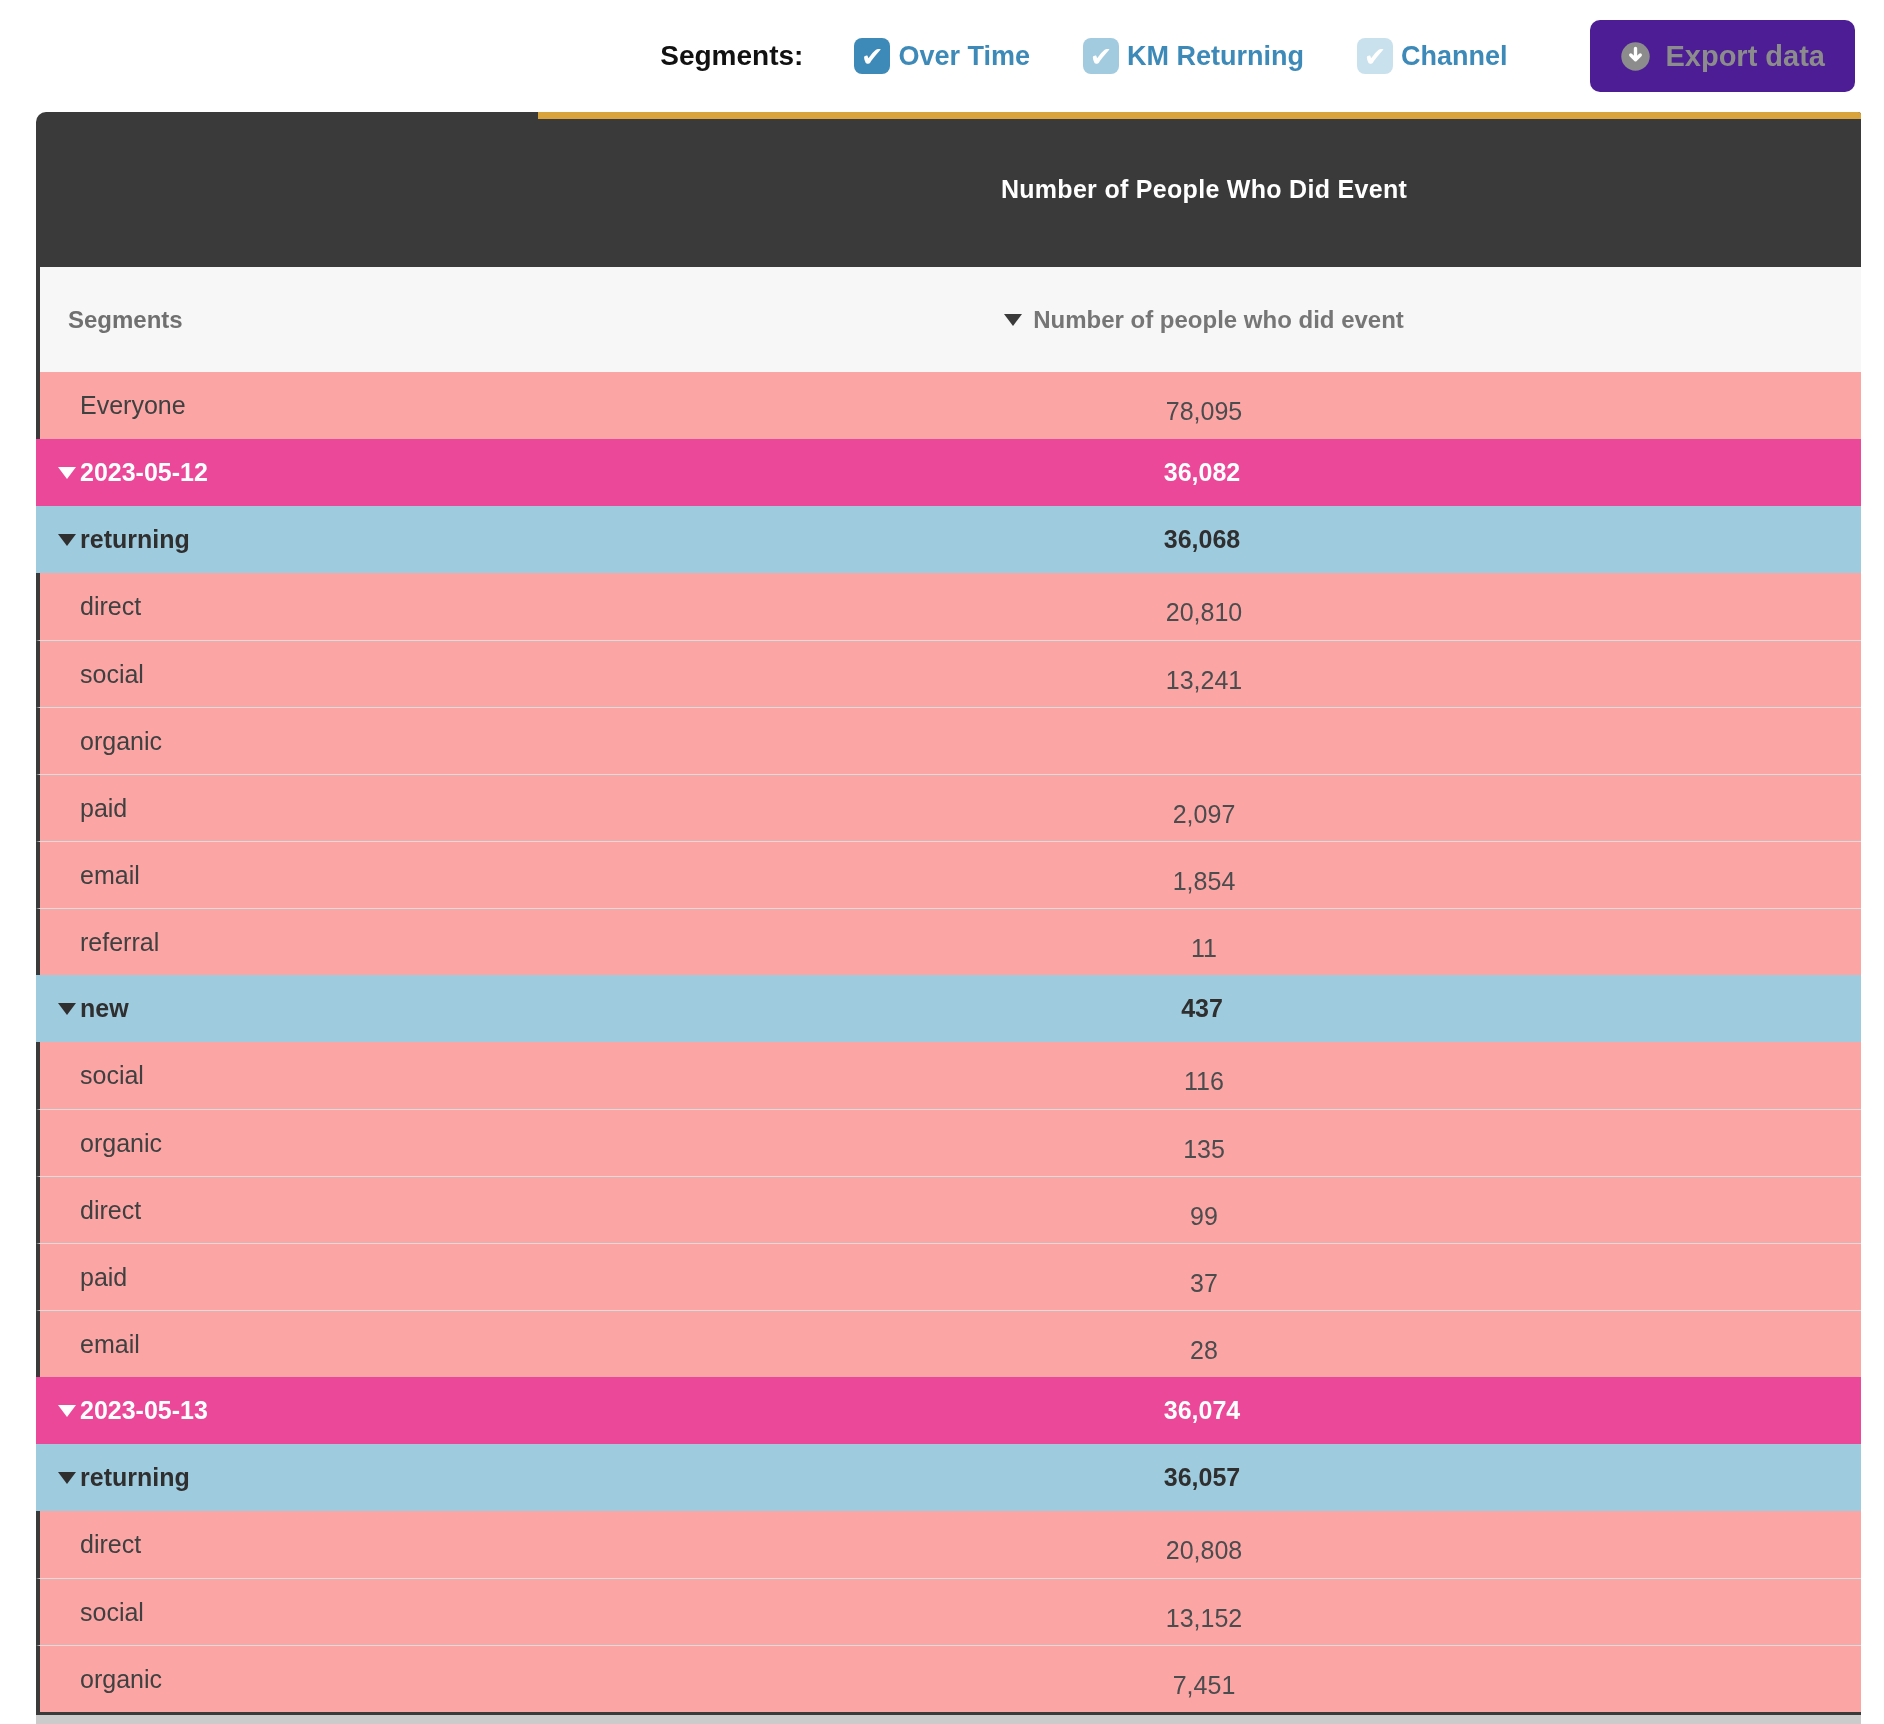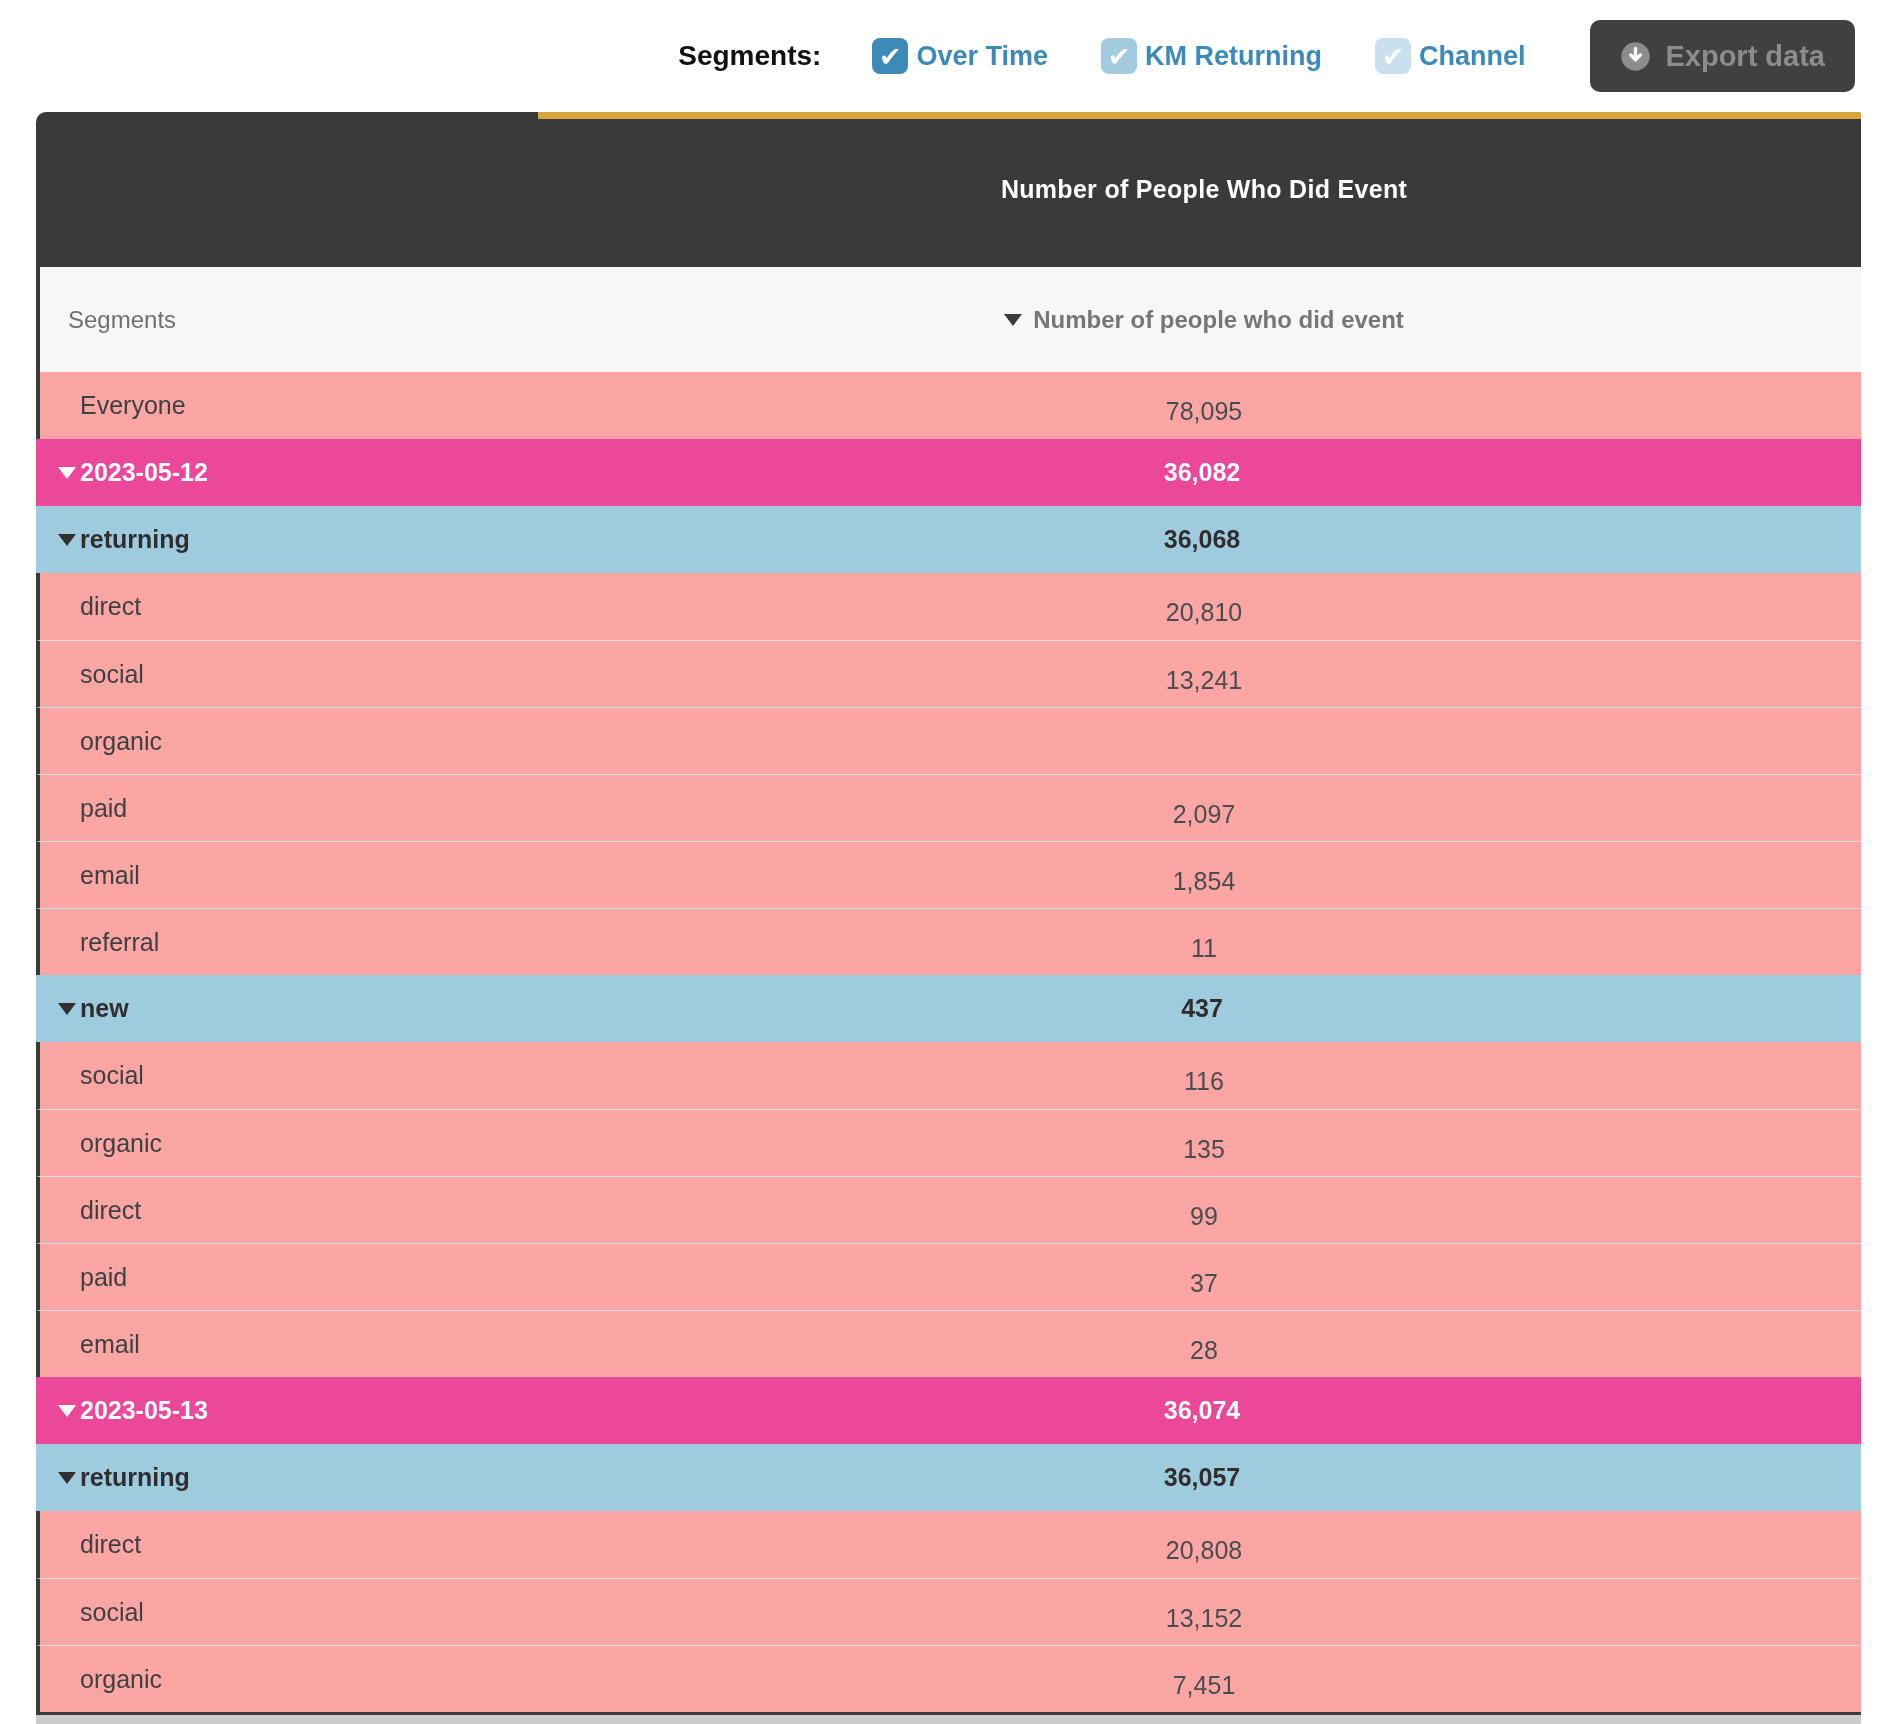--- a/index.html
+++ b/index.html
@@ -7,38 +7,38 @@
     font-family:"Liberation Sans","DejaVu Sans",sans-serif; }
   .toolbar { position:absolute; top:0; left:0; width:1884px; height:112px;
     display:flex; align-items:center; justify-content:flex-end; padding-right:29px;gap:27px; }
   .seg-label { font-size:28px; font-weight:bold; color:#111; margin-right:24px; }
   .cb-group { display:flex; align-items:center; margin-right:26px; cursor:pointer; }
   .cb-box { width:36px; height:36px; border-radius:8px; display:flex; align-items:center;
     justify-content:center; margin-right:8px; }
   .cb-check { color:#ffffff; font-size:27px; font-weight:bold; line-height:1;
     font-family:"DejaVu Sans",sans-serif; }
   .cb-text { font-size:27px; font-weight:bold; color:#3d8ab8; }
-  .export-btn { height:72px; background:#404040; border:none; border-radius:10px;
-    display:flex; align-items:center; padding:0 30px; margin-left:12px; cursor:pointer; }
+  .export-btn { height:72px; background:#4c1d95; border:none; border-radius:10px;
+    display:flex; align-items:center; padding:0 30px; margin-left:30px; cursor:pointer; }
   .export-btn svg { width:31px; height:31px; margin-right:14px; }
   .export-label { font-size:29px; font-weight:bold; color:#8c8c8c; }
 
   .panel { position:absolute; left:36px; top:112px; width:1825px; height:1612px; }
   .panel-header { position:relative; height:155px; background:#3a3a3a;
     border-radius:10px 3px 0 0; }
   .accent-bar { position:absolute; top:0; left:502px; right:0; height:7px;
     background:#d9a43b; border-radius:0 3px 0 0; }
   .panel-title { position:absolute; left:511px; right:0; top:0; bottom:0;
     display:flex; align-items:center; justify-content:center;
     color:#ffffff; font-size:25px; font-weight:bold; letter-spacing:0.3px; }
 
   .thead { height:105px; background:#f7f7f7; display:flex; align-items:center;
     border-left:4px solid #3a3a3a; }
   .thead .col1 { padding-left:28px; }
-  .th-seg { font-size:24px; font-weight:normal; color:#707070;margin-top:34px; }
+  .th-seg { font-size:24px; font-weight:bold; color:#707070;margin-top:34px; }
   .th-sort { display:flex; align-items:center; gap:11px; cursor:pointer; }
   .th-sort .tri-sm { width:0; height:0; border-left:9px solid transparent;
     border-right:9px solid transparent; border-top:12px solid #3b3b3b; }
   .th-label { font-size:24px; font-weight:bold; color:#767676; }
 
   .col1 { width:507px; flex:0 0 507px; position:relative; }
   .col2 { flex:1; display:flex; align-items:center; justify-content:center; }
 
   .row { height:67px; display:flex; align-items:center; background:#fca5a5;
     border-left:4px solid #3a3a3a; font-size:25px; }

